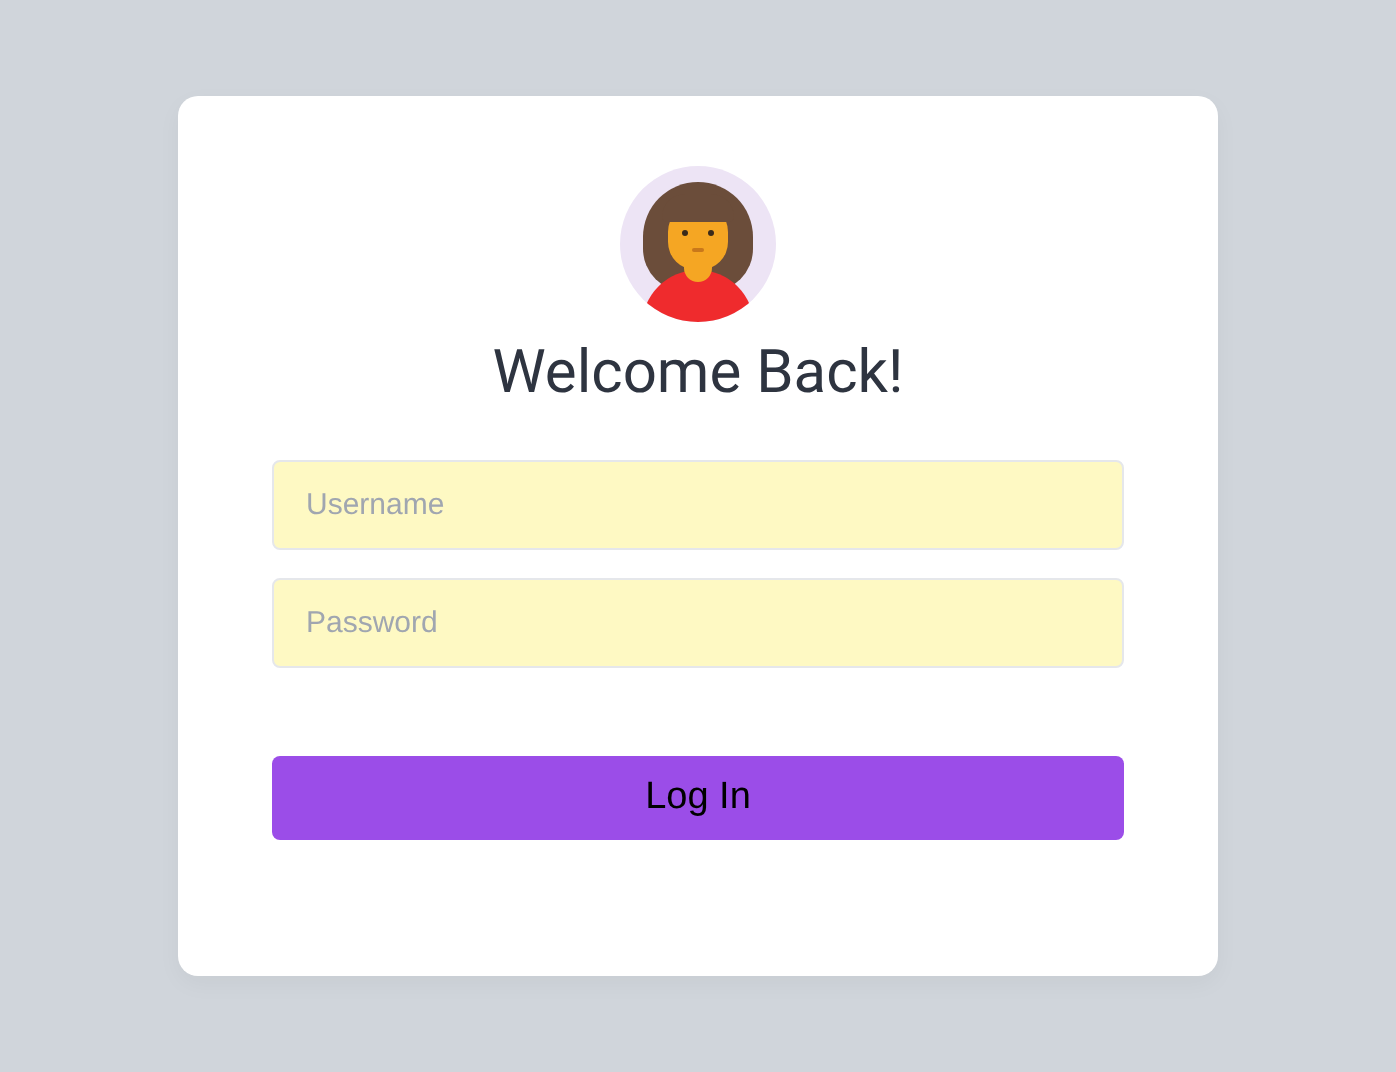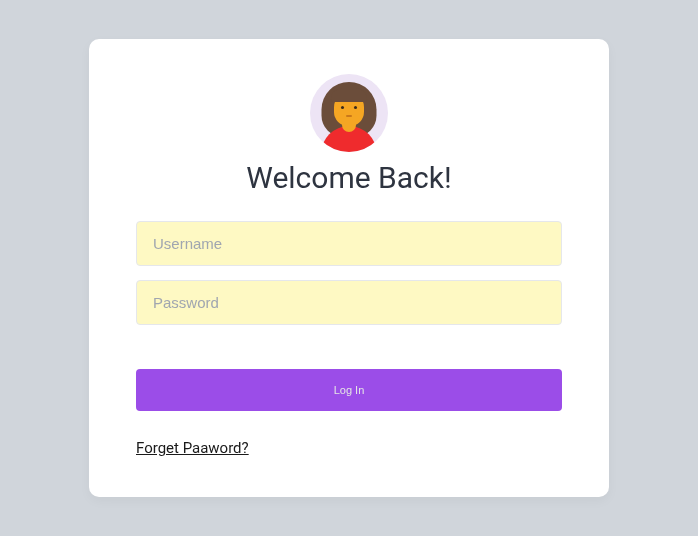--- a/index.html
+++ b/index.html
@@ -126,24 +126,24 @@
       margin-bottom: 14px;
       outline: none;
     }
     .form-input::placeholder {
       color: #a0a6b0;
     }
     .btn {
       width: 100%;
       height: 42px;
       background: #9b4de8;
-      color: #e5e5e5;
+      color: #000000;
       border: none;
       border-radius: 4px;
-      font-size: 11px;
+      font-size: 19px;
       font-weight: 400;
       cursor: pointer;
       margin-top: 30px;
       margin-bottom: 28px;
     }
     .links {
       display: flex;
       justify-content: space-between;
       font-size: 15px;
     }
@@ -167,15 +167,14 @@
       <div class="eye left"></div>
       <div class="eye right"></div>
       <div class="mouth"></div>
     </div>
   </div>
   <h1 class="title">Welcome Back!</h1>
   <input type="text" class="form-input" placeholder="Username" style="">
   <input type="password" class="form-input" placeholder="Password" style="">
   <button class="btn">Log In</button>
   <div class="links">
-    <a>Forget Paaword?</a>
   </div>
 </div>
 
 </body></html>

